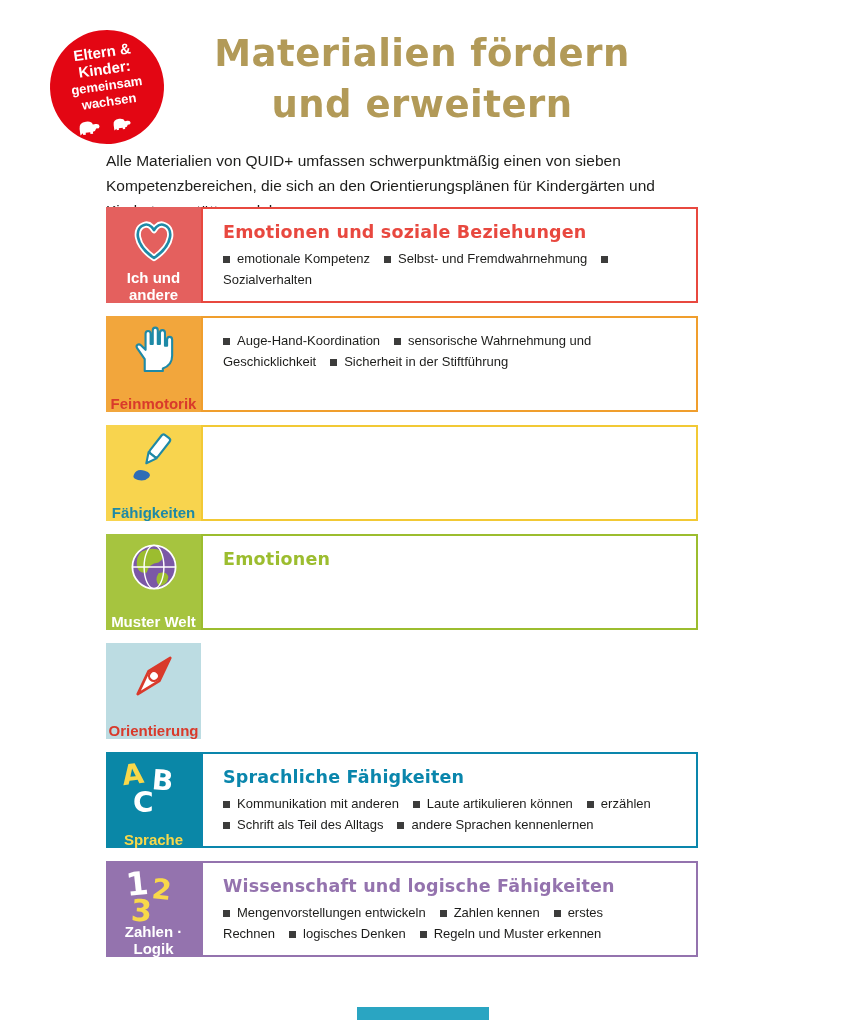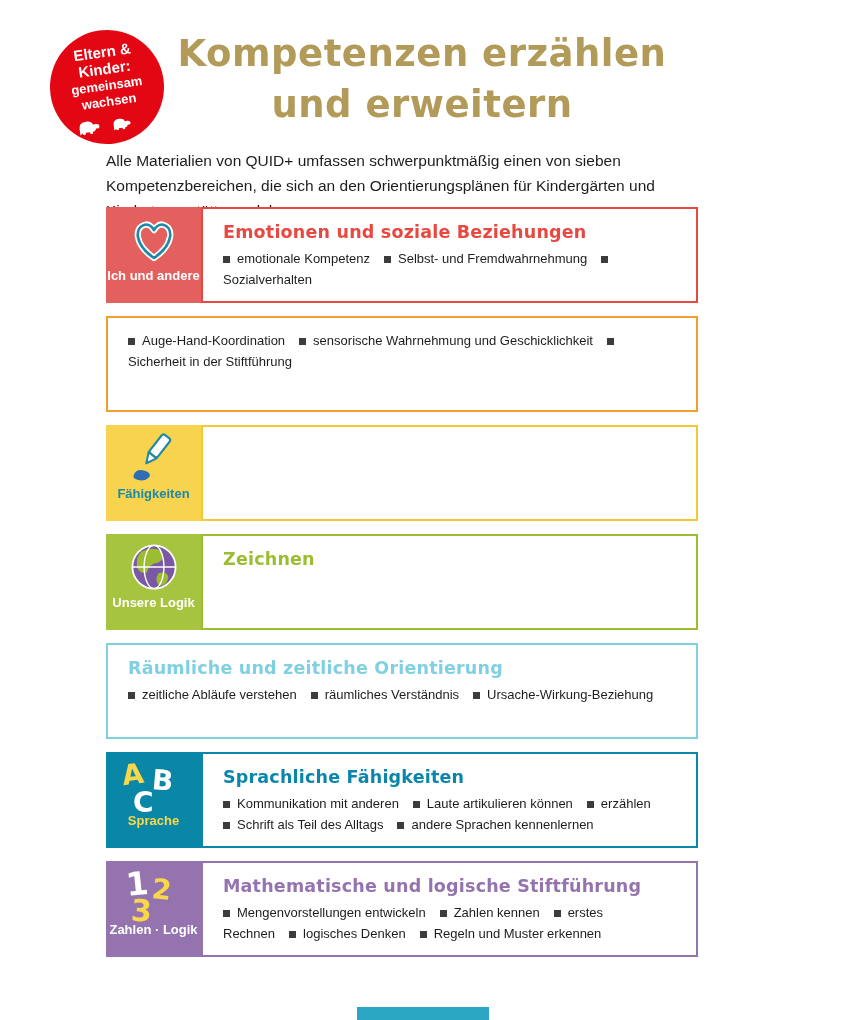--- a/index.html
+++ b/index.html
@@ -27,22 +27,22 @@
   .icon-box svg.icon{width:54px;height:54px;margin-top:6px;}
   .icon-art{position:relative;width:95px;height:62px;margin-top:4px;
             font-family:"DejaVu Sans",sans-serif;font-weight:bold;}
   .icon-art span{position:absolute;display:inline-block;}
   .letters .c0{left:16px;top:2px;font-size:28px;color:#f8d84a;transform:rotate(-7deg);}
   .letters .c1{left:46px;top:8px;font-size:28px;color:#ffffff;transform:rotate(5deg);}
   .letters .c2{left:27px;top:30px;font-size:28px;color:#ffffff;}
   .numbers .c0{left:20px;top:0px;font-size:32px;color:#ffffff;transform:rotate(-6deg);}
   .numbers .c1{left:46px;top:8px;font-size:28px;color:#f8d84a;transform:rotate(6deg);}
   .numbers .c2{left:25px;top:28px;font-size:30px;color:#f8d84a;transform:rotate(3deg);}
-  .icon-label{position:absolute;bottom:20px;left:0;right:0;text-align:center;
-              font-size:13px;font-weight:bold;color:var(--label);}
+  .icon-label{position:absolute;bottom:0;left:0;right:0;text-align:center;
+              font-size:15px;font-weight:bold;color:var(--label);}
   .content-box{flex:1;border:2px solid var(--accent);background:#fff;padding:13px 28px 8px 20px;}
   .row-title{font-family:"DejaVu Sans",sans-serif;font-weight:bold;font-size:17.5px;
              color:var(--accent);margin-bottom:7px;letter-spacing:0.2px;}
   .row-items{font-size:13px;line-height:1.6;}
   .item{margin-right:14px;}
   .sq{display:inline-block;width:7px;height:7px;background:#3c3c3b;margin-right:7px;}
 
   .footer-tab{position:absolute;left:357px;bottom:0;width:132px;height:13px;}
 </style>
 </head>
@@ -53,21 +53,21 @@
   <div class="b1">Kinder:</div>
   <div class="b2">gemeinsam</div>
   <div class="b2">wachsen</div>
   <svg viewBox="0 0 80 24">
     <path d="M4 21 v-7 q0 -7 8 -7 q6 0 7 4 h3 q4 0 4 3 l-1 2 h-3 q-1 3 -4 3 v2 h-3 v-2 h-5 v2 H7 v-2 z" fill="#ffffff"></path>
     <path transform="translate(38 3) scale(0.85)" d="M4 21 v-7 q0 -7 8 -7 q6 0 7 4 h3 q4 0 4 3 l-1 2 h-3 q-1 3 -4 3 v2 h-3 v-2 h-5 v2 H7 v-2 z" fill="#ffffff"></path>
   </svg>
 </div>
 
 <div class="page-title" style="color: rgb(178, 154, 88);">
-  <div>Kompetenzen erzählen</div>
+  <div>Materialien fördern</div>
   <div>und erweitern</div>
 </div>
 
 <p class="intro">Alle Materialien von QUID+ umfassen schwerpunktmäßig einen von sieben Kompetenzbereichen, die sich an den Orientierungsplänen für Kindergärten und Kindertagesstätten anlehnen.</p>
 
 <div class="rows">
 
   <div class="row" style="--box: #e4605e; --accent: #e8483f; --label: #ffffff;">
     <div class="icon-box">
       <svg class="icon" viewBox="0 0 60 60">
@@ -76,20 +76,26 @@
       </svg>
       <div class="icon-label">Ich und andere</div>
     </div>
     <div class="content-box">
       <div class="row-title">Emotionen und soziale Beziehungen</div>
       <div class="row-items"><span class="item"><span class="sq"></span>emotionale Kompetenz</span><span class="item"><span class="sq"></span>Selbst- und Fremdwahrnehmung</span><span class="item"><span class="sq"></span>Sozialverhalten</span></div>
     </div>
   </div>
 
   <div class="row" style="--box: #f2a63c; --accent: #f09e2d; --label: #d93a2b;">
+    <div class="icon-box">
+      <svg class="icon" viewBox="0 0 64 64">
+        <path d="M21 58 V44 l-9 -13 c-2 -3 1.5 -6 4.5 -3.5 L22 33 V14 c0 -4.5 6 -4.5 6 0 v12 h2.5 V10 c0 -4.5 6 -4.5 6 0 v16 H39 V13 c0 -4.5 6 -4.5 6 0 v15 h2.5 v-7 c0 -4.5 6 -4.5 6 0 v19 c0 9 -5 13 -11 15 v3 z" fill="#ffffff" stroke="#1e89a6" stroke-width="2.5" stroke-linejoin="round"></path>
+      </svg>
+      <div class="icon-label">Feinmotorik</div>
+    </div>
     <div class="content-box">
       <div class="row-items"><span class="item"><span class="sq"></span>Auge-Hand-Koordination</span><span class="item"><span class="sq"></span>sensorische Wahrnehmung und Geschicklichkeit</span><span class="item"><span class="sq"></span>Sicherheit in der Stiftführung</span></div>
     </div>
   </div>
 
   <div class="row" style="--box: #f8d44e; --accent: #f2c935; --label: #1e89a6;">
     <div class="icon-box">
       <svg class="icon" viewBox="0 0 64 64">
         <g transform="rotate(38 34 24)">
           <rect x="28" y="2" width="12" height="28" rx="3" fill="#ffffff" stroke="#1e89a6" stroke-width="2.5"></rect>
@@ -106,31 +112,37 @@
   <div class="row" style="--box: #a6c43f; --accent: #9cbd2f; --label: #ffffff;">
     <div class="icon-box">
       <svg class="icon" viewBox="0 0 60 60">
         <circle cx="30" cy="30" r="24" fill="#7b58a6"></circle>
         <path d="M16 13 q12 -6 22 -1 q5 9 -3 13 q-11 1 -13 11 q-9 2 -11 -7 q-1 -11 5 -16 z" fill="#9cbd2f"></path>
         <path d="M35 37 q9 -3 11 4 q-1 9 -10 10 q-6 -6 -1 -14 z" fill="#9cbd2f"></path>
         <ellipse cx="30" cy="30" rx="11" ry="24" fill="none" stroke="#ffffff" stroke-width="1.6"></ellipse>
         <line x1="6" y1="30" x2="54" y2="30" stroke="#ffffff" stroke-width="1.6"></line>
         <circle cx="30" cy="30" r="24" fill="none" stroke="#ffffff" stroke-width="2"></circle>
       </svg>
-      <div class="icon-label">Unsere Logik</div>
+      <div class="icon-label">Muster Welt</div>
     </div>
     <div class="content-box">
-      <div class="row-title">Zeichnen</div>
+      <div class="row-title">Emotionen</div>
     </div>
   </div>
 
   <div class="row" style="--box: #bcdce2; --accent: #7fd0e0; --label: #d93a2b;">
-    <div class="content-box">
-      <div class="row-title">Räumliche und zeitliche Orientierung</div>
-      <div class="row-items"><span class="item"><span class="sq"></span>zeitliche Abläufe verstehen</span><span class="item"><span class="sq"></span>räumliches Verständnis</span><span class="item"><span class="sq"></span>Ursache-Wirkung-Beziehung</span></div>
+    <div class="icon-box">
+      <svg class="icon" viewBox="0 0 60 60">
+        <g transform="rotate(42 30 30)">
+          <polygon points="30,3 38,30 30,57 22,30" fill="#ffffff" stroke="#d93a2b" stroke-width="3" stroke-linejoin="round"></polygon>
+          <polygon points="30,3 38,30 22,30" fill="#d93a2b"></polygon>
+          <circle cx="30" cy="30" r="5.5" fill="#ffffff" stroke="#d93a2b" stroke-width="2.5"></circle>
+        </g>
+      </svg>
+      <div class="icon-label">Orientierung</div>
     </div>
   </div>
 
   <div class="row" style="--box: #0a87a7; --accent: #0a86ac; --label: #f8d84a;">
     <div class="icon-box">
       <div class="icon-art letters">
         <span class="c0">A</span>
         <span class="c1">B</span>
         <span class="c2">C</span>
       </div>
@@ -145,20 +157,20 @@
   <div class="row" style="--box: #9473ae; --accent: #9473ae; --label: #ffffff;">
     <div class="icon-box">
       <div class="icon-art numbers">
         <span class="c0">1</span>
         <span class="c1">2</span>
         <span class="c2">3</span>
       </div>
       <div class="icon-label">Zahlen · Logik</div>
     </div>
     <div class="content-box">
-      <div class="row-title">Mathematische und logische Stiftführung</div>
+      <div class="row-title">Wissenschaft und logische Fähigkeiten</div>
       <div class="row-items"><span class="item"><span class="sq"></span>Mengenvorstellungen entwickeln</span><span class="item"><span class="sq"></span>Zahlen kennen</span><span class="item"><span class="sq"></span>erstes Rechnen</span><span class="item"><span class="sq"></span>logisches Denken</span><span class="item"><span class="sq"></span>Regeln und Muster erkennen</span></div>
     </div>
   </div>
 
 </div>
 
 <div class="footer-tab" style="background: rgb(42, 165, 194);"></div>
 
 </body></html>

